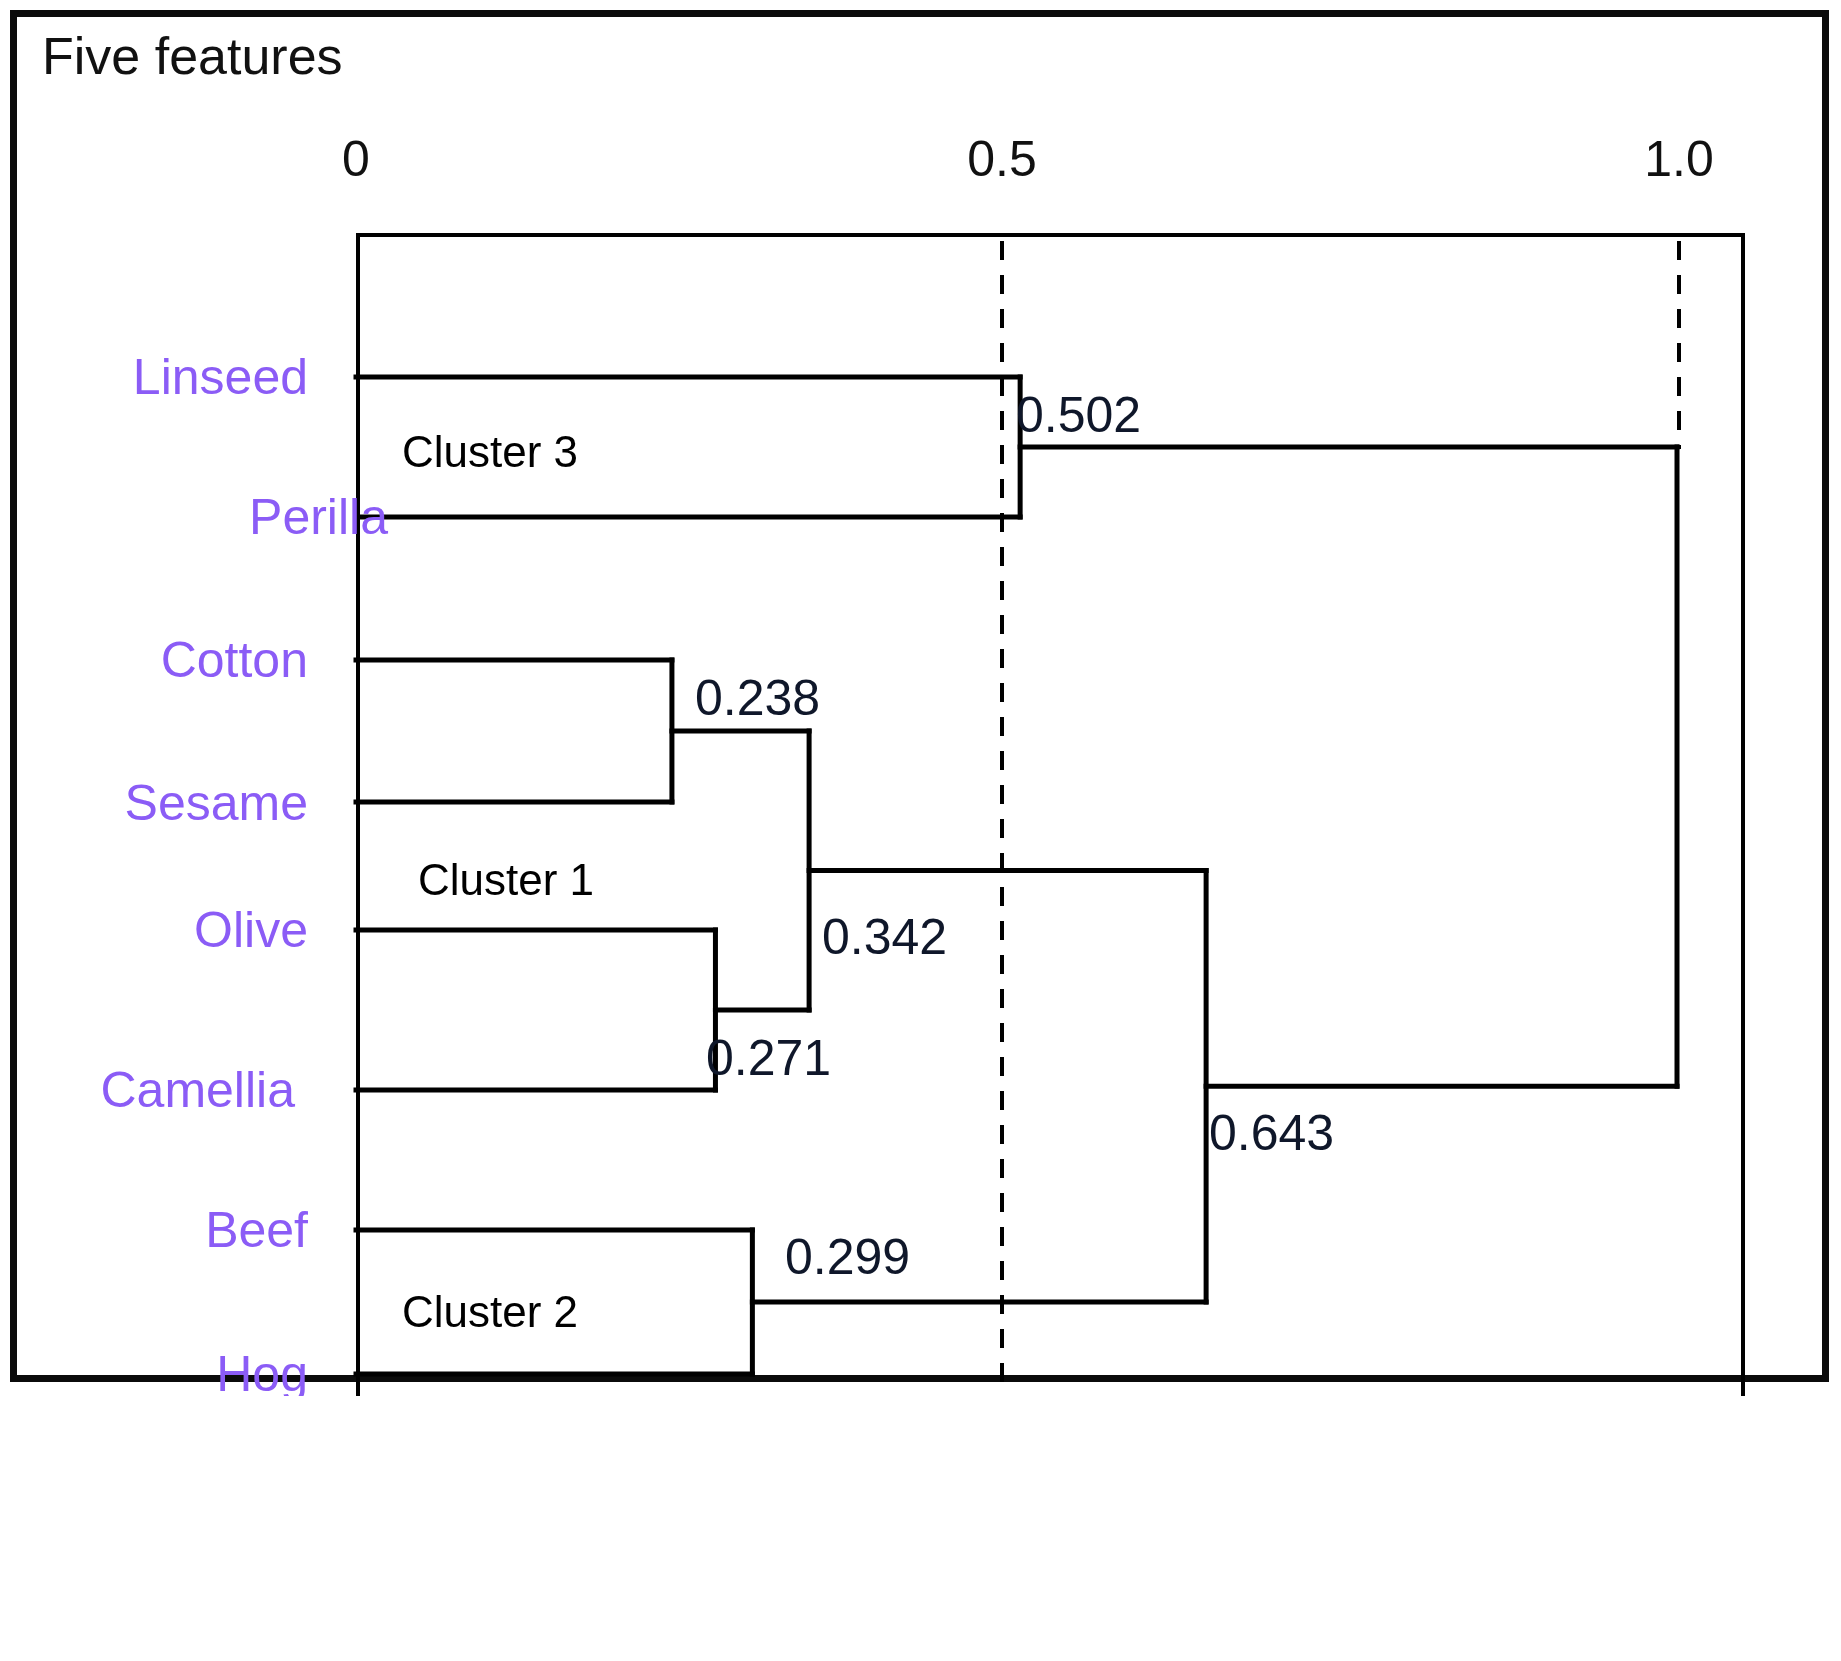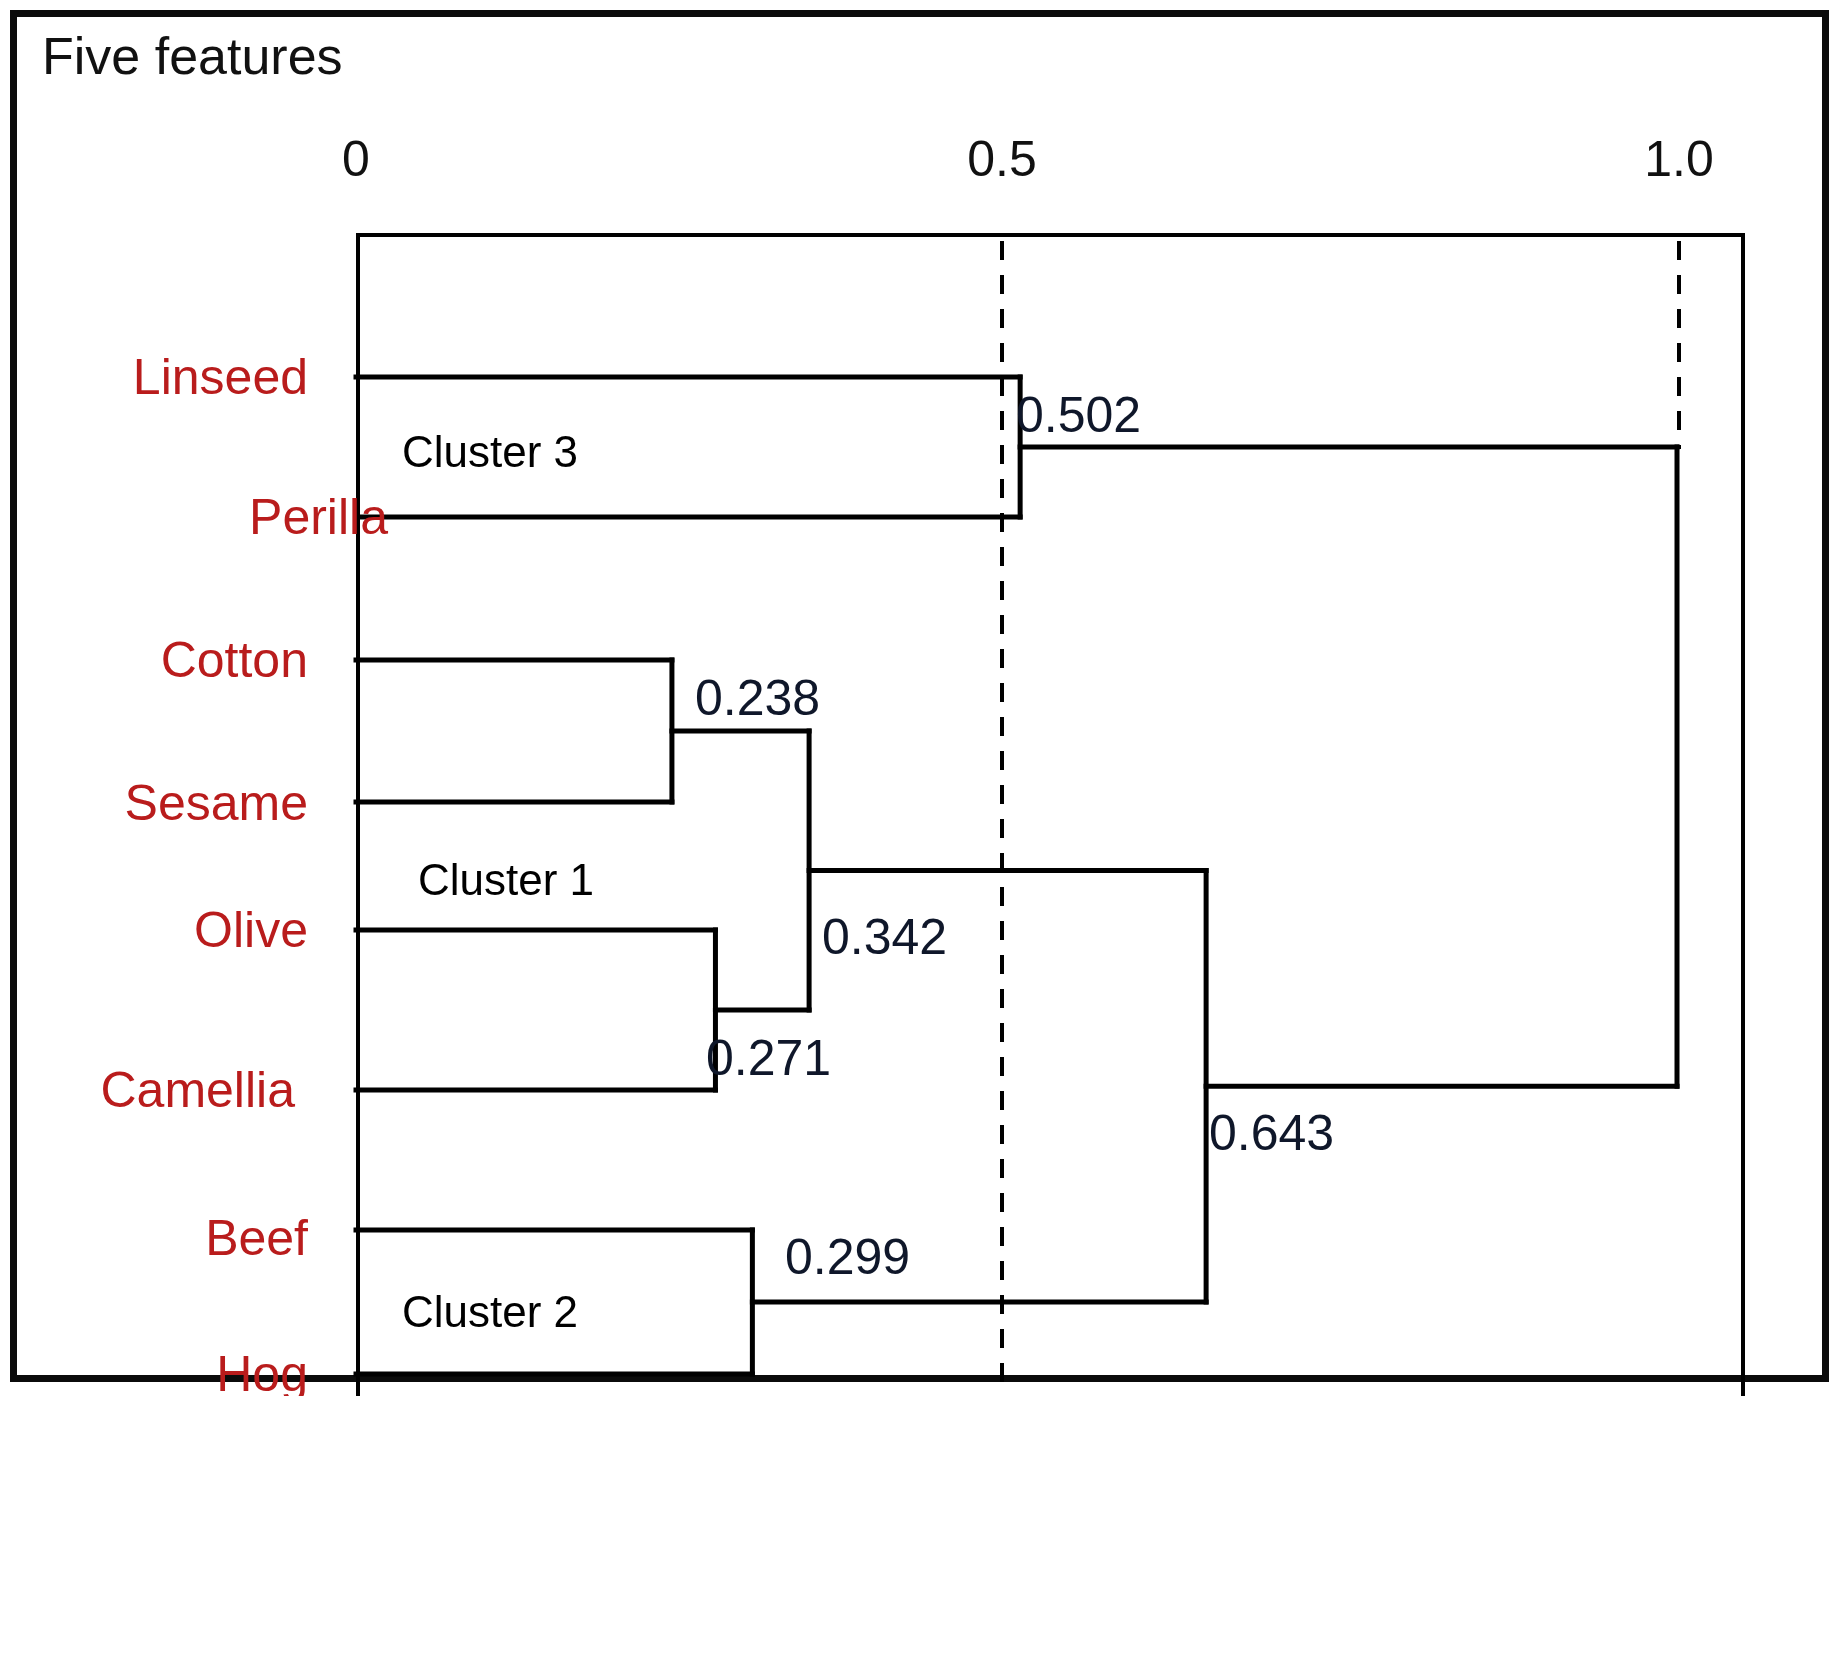--- a/index.html
+++ b/index.html
@@ -10,21 +10,21 @@
   #frame{position:absolute;left:10px;top:10px;right:12px;bottom:14px;border:7px solid #0b0b0b;}
   .title{
     position:absolute;left:42px;top:26px;font-size:52px;line-height:60px;
     color:#111;letter-spacing:0px;white-space:nowrap;
   }
   .tick{
     position:absolute;top:130px;transform:translateX(-50%);
     font-size:50px;line-height:58px;color:#111;white-space:nowrap;
   }
   .leaf-label{
-    position:absolute;font-size:50px;line-height:62px;color:#b91c1c;
+    position:absolute;font-size:50px;line-height:62px;color:#8b5cf6;
     white-space:nowrap;text-align:right;
   }
   .cluster-label{
     position:absolute;font-size:44px;line-height:62px;color:#000000;white-space:nowrap;
   }
   .merge-label{
     position:absolute;font-size:50px;line-height:62px;color:#0f172a;white-space:nowrap;
   }
   svg#dendro{position:absolute;left:0;top:0;}
 </style>
@@ -67,21 +67,21 @@
       <line x1="1677" y1="447" x2="1677" y2="1086.25" stroke="#000000" stroke-width="5" stroke-linecap="square"></line>
     </svg>
 
   <div id="labels">
       <div class="leaf-label" style="right: 1533px; top: 346px;">Linseed</div>
       <div class="leaf-label" style="right: 1453px; top: 486px;">Perilla</div>
       <div class="leaf-label" style="right: 1533px; top: 629px;">Cotton</div>
       <div class="leaf-label" style="right: 1533px; top: 772px;">Sesame</div>
       <div class="leaf-label" style="right: 1533px; top: 899px; text-align: right;">Olive</div>
       <div class="leaf-label" style="right: 1546px; top: 1059px;">Camellia</div>
-      <div class="leaf-label" style="right: 1533px; top: 1199px; margin-top: 8px;">Beef</div>
+      <div class="leaf-label" style="right: 1533px; top: 1199px;">Beef</div>
       <div class="leaf-label" style="right: 1533px; top: 1343px;">Hog</div>
       <div class="merge-label" style="left: 1016px; top: 384px;">0.502</div>
       <div class="merge-label" style="left: 695px; top: 667px;">0.238</div>
       <div class="merge-label" style="left: 706px; top: 1027px;">0.271</div>
       <div class="merge-label" style="left: 822px; top: 906px;">0.342</div>
       <div class="merge-label" style="left: 785px; top: 1226px;">0.299</div>
       <div class="merge-label" style="left: 1209px; top: 1102px;">0.643</div>
       <div class="cluster-label" style="left: 402px; top: 421px;">Cluster 3</div>
       <div class="cluster-label" style="left: 402px; top: 849px; margin-left: 16px;">Cluster 1</div>
       <div class="cluster-label" style="left: 402px; top: 1281px;">Cluster 2</div>

